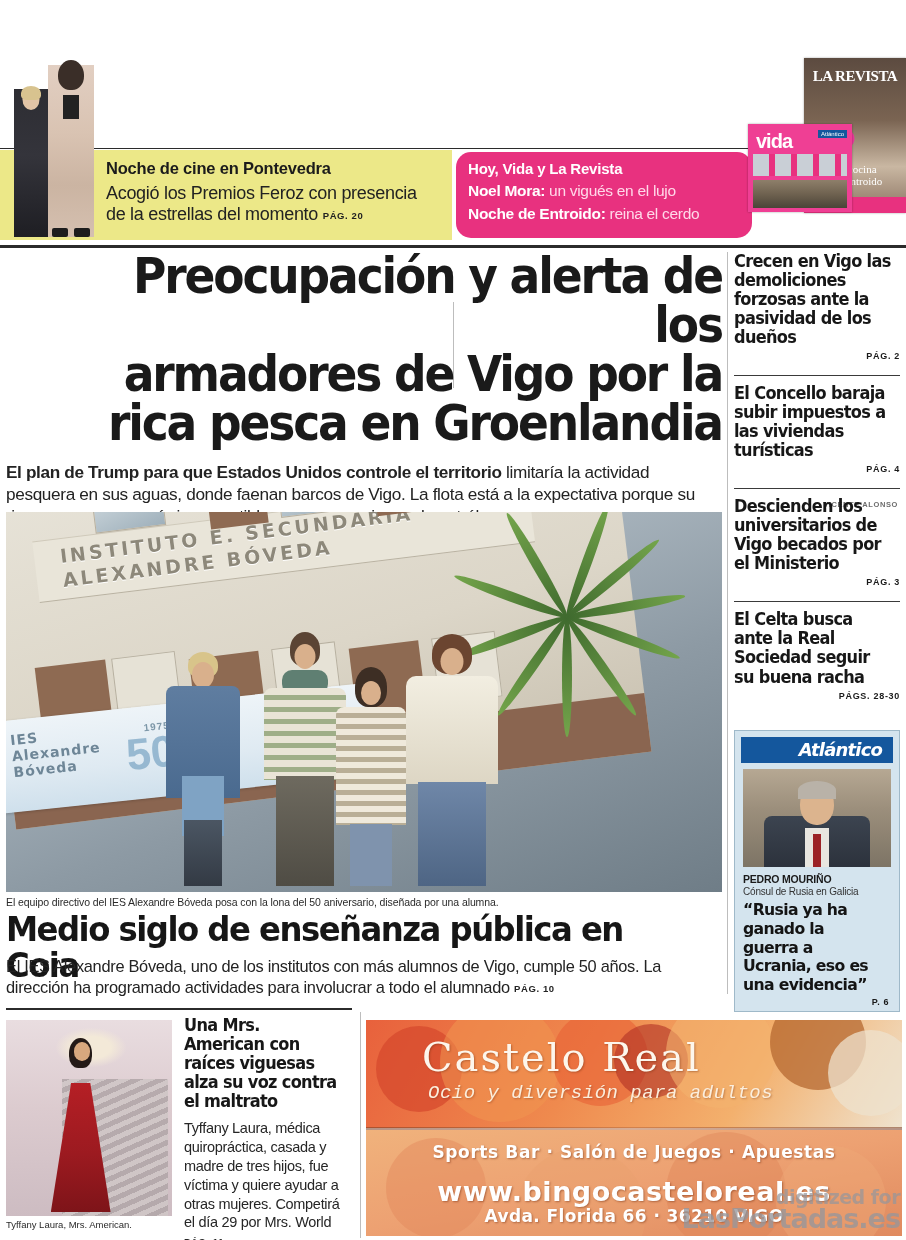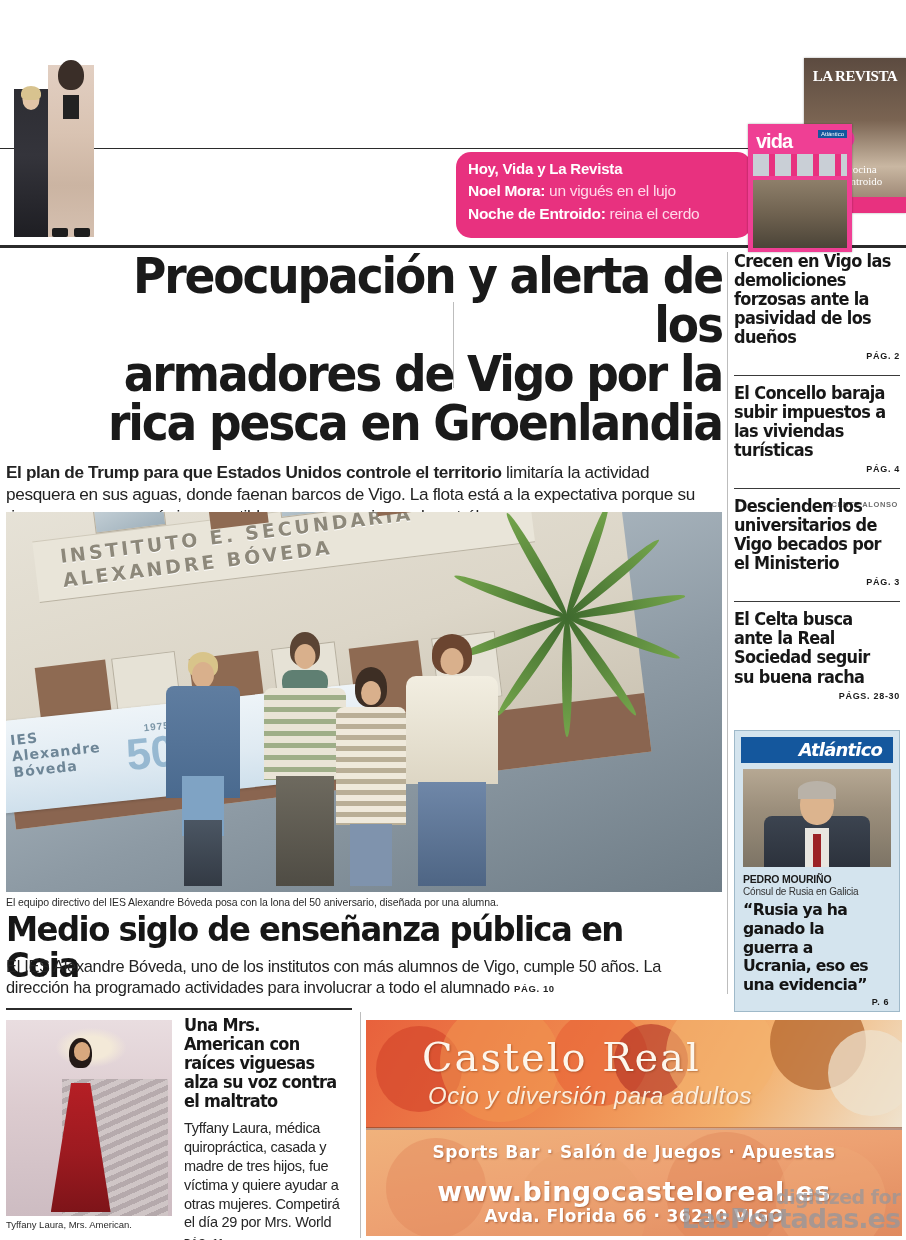--- a/index.html
+++ b/index.html
@@ -72,21 +72,21 @@
   .mr-title { position:absolute; top:10px; left:6px; right:6px; text-align:center;
               font-size: 15px; font-weight:900; color:#fff; letter-spacing:-.5px; font-family:"Liberation Serif",serif;}
   .mr-photo { position:absolute; top:0; left:0; right:0; bottom:0;
      background:
        radial-gradient(circle at 40% 52%, #e8399a 0 9%, transparent 10%),
        linear-gradient(180deg,#5c4b40 0%, #7a6452 40%, #c9b7a2 70%, #8a7361 100%);
   }
   .mr-cap { position:absolute; bottom: 26px; left:0; right:0; text-align:center;
             font-family:"Liberation Serif",serif; font-size: 11px; color:#fff; line-height:1.1;}
   .mr-strip { position:absolute; bottom:0; left:0; right:0; height: 16px; background:#e8317f; }
-  .mag-vida { left: 0px; top: 66px; width: 104px; height: 128px; background:#ef3f94; }
+  .mag-vida { left: 0px; top: 66px; width: 104px; height: 88px; background:#ef3f94; }
   .mv-title { position:absolute; top: 6px; left: 8px; font-size: 20px; font-weight:900; color:#fff; letter-spacing:-1px;}
   .mv-brand { position:absolute; top: 6px; right: 5px; font-size: 6px; color:#fff; background:#14579d; padding:1px 3px;}
   .mv-row { position:absolute; top: 30px; left: 5px; right: 5px; height: 22px;
             background: repeating-linear-gradient(90deg,#c9cfd6 0 16px,#e8317f 16px 22px);}
   .mv-photo { position:absolute; top: 56px; left: 5px; right: 5px; bottom: 4px;
             background: linear-gradient(180deg,#8e7f6a 0%,#6f6250 50%,#4b4438 100%); }
 
   
   .rule { position:absolute; background:#2b2b2b; }
   .vrule { position:absolute; background:#bdbdbd; width:1px; }
@@ -223,21 +223,21 @@
   .ad { position:absolute; left: 366px; top: 1020px; width: 536px; height: 216px; overflow:hidden;}
   .ad-top { position:absolute; left:0; top:0; right:0; height: 108px;
     background: linear-gradient(120deg,#e8613c 0%,#ef8a4e 40%,#f3b06d 70%,#efe3cf 100%);}
   .ad-bot { position:absolute; left:0; top: 110px; right:0; bottom:0;
     background: linear-gradient(170deg,#f0b27c 0%,#eda172 50%,#e08a5f 100%);}
   .bub { position:absolute; border-radius:50%; }
   .ad-name { position:absolute; left: 56px; top: 14px;
     font-family:"DejaVu Serif", serif; font-size: 40px; color:#fdf6ec;
     letter-spacing: 2px; text-shadow: 1px 1px 2px rgba(120,50,20,.45);}
   .ad-tag { position:absolute; left: 62px; top: 62px;
-    font-family:Liberation Sans, sans-serif; font-style:italic; font-size: 24px; color:#fbeedd;
+    font-family:Liberation Mono, monospace; font-style:italic; font-size: 19px; color:#fbeedd;
     letter-spacing: .5px; text-shadow: 1px 1px 2px rgba(120,50,20,.4);}
   .ad-divider { position:absolute; left: 0; right:0; top: 107px; height: 4px;
     background: linear-gradient(90deg,#7a3a20,#b86a3e,#7a3a20); opacity:.55;}
   .ad-serv { position:absolute; left: 0; right: 0; top: 122px; text-align:center;
     font-family:"DejaVu Sans",sans-serif; font-weight:bold; font-size: 17px; color:#fff;
     letter-spacing: .6px; text-shadow: 1px 1px 2px rgba(120,50,20,.5);}
   .ad-url { position:absolute; left: 0; right: 0; top: 156px; text-align:center;
     font-family:"DejaVu Sans",sans-serif; font-weight:bold; font-size: 27px; color:#fff;
     letter-spacing: .5px; text-shadow: 1px 1px 2px rgba(120,50,20,.5);}
   .ad-addr { position:absolute; left: 0; right: 0; bottom: 10px; text-align:center;
@@ -280,20 +280,30 @@
       <div class="mv-title">vida</div>
       <div class="mv-brand">Atlántico</div>
       <div class="mv-row"></div>
       <div class="mv-photo"></div>
     </div>
   </div>
 
   <div class="rule" style="left:0;top:148px;width:906px;height:1px;"></div>
 
   <div class="teasers">
+    <div class="teaser-yellow">
+      <div class="inner">
+        <div class="t-kicker">Noche de cine en Pontevedra</div>
+        <div class="t-body">
+          <span>Acogió los Premios Feroz con presencia</span><br>
+          <span>de la estrellas del momento</span>
+          <span class="pg-tag">PÁG. 20</span>
+        </div>
+      </div>
+    </div>
 
     <div class="vrule" style="left:453px;top:152px;height:86px;"></div>
 
     <div class="teaser-pink">
       <div class="p-kicker">Hoy, Vida y La Revista</div>
       <div class="p-line">
         <b>Noel Mora:</b><span> un vigués  en el lujo</span>
       </div>
       <div class="p-line">
         <b>Noche de Entroido:</b><span> reina el cerdo</span>

